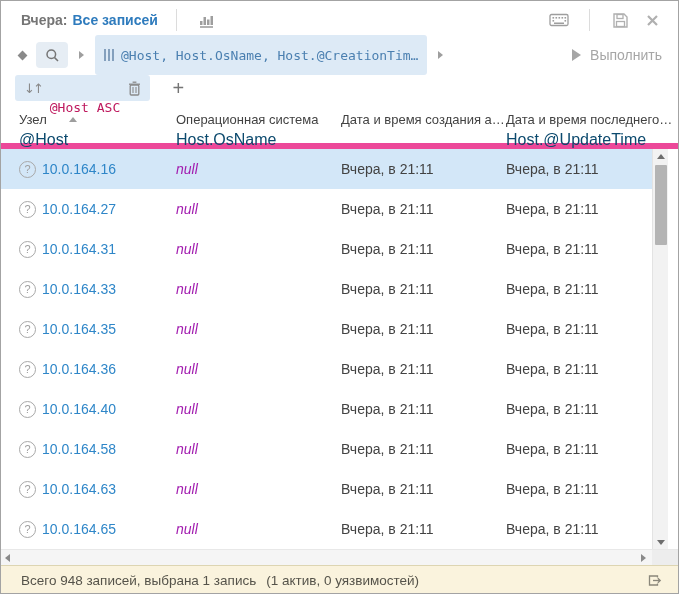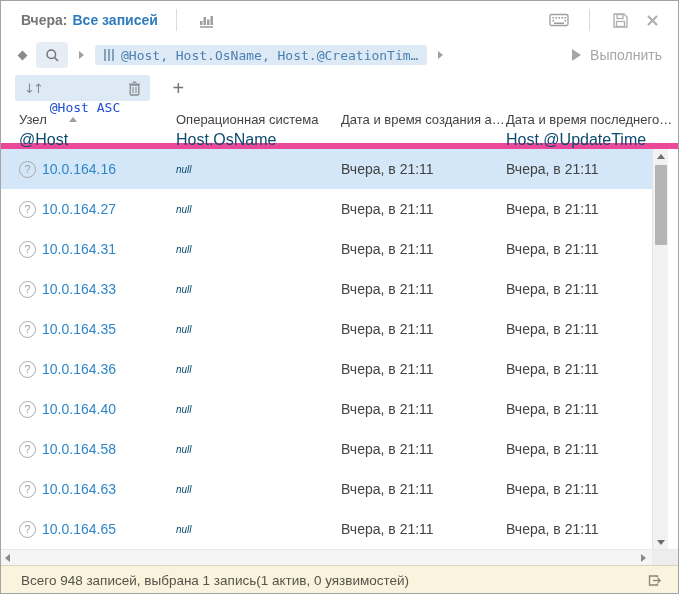--- a/index.html
+++ b/index.html
@@ -13,69 +13,69 @@
   .t-value { font-size:14px; font-weight:bold; color:#2e7bbd; margin-left:5px; }
   .vdiv { width:1px; height:22px; background:#dcdcdc; margin:0 18px; }
   .icon-btn { display:inline-flex; align-items:center; justify-content:center; width:24px; height:24px; cursor:pointer; }
   .grow { flex:1; }
 
   
   .querybar { height:32px; flex:0 0 32px; display:flex; align-items:center; padding:0 16px 0 14px; }
   .diamond { width:7px; height:7px; background:#8a8a8a; transform:rotate(45deg); margin:0 10px 0 4px; }
   .search-btn { width:32px; height:26px; background:#e6edf4; border-radius:4px; display:flex; align-items:center; justify-content:center; }
   .chev { width:0; height:0; border-top:4px solid transparent; border-bottom:4px solid transparent; border-left:5px solid #9e9e9e; margin:0 11px; }
-  .chip { display:inline-flex; align-items:center; background:#ddeaf6; border-radius:3px; height:20px; padding:0 9px; }
+  .chip { display:inline-flex; align-items:center; background:#ddeaf6; border-radius:3px; height:40px; padding:0 9px; }
   .chip .handle { display:inline-flex; gap:2px; margin-right:7px; }
   .chip .handle i { display:block; width:2px; height:12px; background:#84a0bd; }
   .chip .qtext { font-family:"DejaVu Sans Mono", monospace; font-size:13px; color:#4a7fb0; white-space:nowrap; }
   .run-btn { display:flex; align-items:center; gap:9px; color:#a6a6a6; font-size:14px; cursor:default; }
   .play { width:0; height:0; border-top:6px solid transparent; border-bottom:6px solid transparent; border-left:9px solid #a6a6a6; }
 
   
   .sortbar { height:34px; flex:0 0 34px; display:flex; align-items:center; padding:0 16px 0 14px; }
   .sort-chip { display:inline-flex; align-items:center; background:#ddeaf6; border-radius:3px; height:26px; padding:0 9px; gap:8px; }
   .updown { font-size:13px; color:#8a8a8a; letter-spacing:-2px; font-family:"DejaVu Sans", sans-serif; }
-  .sort-chip .qtext { font-family:"DejaVu Sans Mono", monospace; font-size:13px; color:#1d4ed8;margin-top:39px; }
+  .sort-chip .qtext { font-family:"DejaVu Sans Mono", monospace; font-size:13px; color:#be185d;margin-top:39px; }
   .plus-btn { margin-left:16px; font-size:20px; font-weight:400; color:#757575; width:24px; height:24px; display:flex; align-items:center; justify-content:center; cursor:pointer; }
 
   
   .grid-cols { display:grid; grid-template-columns:157px 165px 165px 1fr; padding-left:18px; }
   .thead { height:44px; flex:0 0 44px; border-bottom:6px solid #ec4899; padding-top:7px; }
   .th .title { font-size:13px; color:#424242; display:flex; align-items:center; }
   .th .field { font-size:16px; color:#0c4a6e; margin-top:4px; }
   .tri-up { width:0; height:0; border-left:4px solid transparent; border-right:4px solid transparent; border-bottom:5px solid #9e9e9e; margin-left:22px; }
 
   .body-wrap { flex:0 0 400px; height:400px; display:flex; }
   .tbody { flex:1; }
   .row { height:40px; align-items:center; cursor:pointer; }
   .row.selected { background:#d3e7f8; }
   .cell-host { display:flex; align-items:center; gap:6px; }
   .qicon { width:17px; height:17px; border-radius:50%; border:1px solid #a8a8a8; color:#9e9e9e; font-size:11px; display:flex; align-items:center; justify-content:center; flex:0 0 17px; }
   .iplink { color:#2e86c8; font-size:14px; text-decoration:none; }
-  .os { font-style:italic; color:#0c4a6e; font-size:10px; }
+  .os { font-style:italic; color:#a21caf; font-size:14px; }
   .dt { color:#424242; font-size:14px; }
 
   
   .vscroll { flex:0 0 16px; width:16px; background:#f2f2f2; border-left:1px solid #e3e3e3; display:flex; flex-direction:column; align-items:center; }
   .vs-gap { flex:0 0 10px; width:10px; background:#fff; }
   .sb-btn { height:14px; width:100%; display:flex; align-items:center; justify-content:center; }
   .tri-u { width:0;height:0;border-left:4px solid transparent;border-right:4px solid transparent;border-bottom:5px solid #6e6e6e; }
   .tri-d { width:0;height:0;border-left:4px solid transparent;border-right:4px solid transparent;border-top:5px solid #6e6e6e; }
   .tri-l { width:0;height:0;border-top:4px solid transparent;border-bottom:4px solid transparent;border-right:5px solid #8a8a8a; }
   .tri-r { width:0;height:0;border-top:4px solid transparent;border-bottom:4px solid transparent;border-left:5px solid #8a8a8a; }
   .vthumb { width:12px; height:80px; background:#b4b4b4; border-radius:1px; margin-top:2px; }
   .vtrack-fill { flex:1; }
   .hscroll { height:16px; flex:0 0 16px; background:#f5f5f5; border-top:1px solid #e8e8e8; display:flex; align-items:center; }
   .hs-left { margin-left:4px; }
   .hs-right { margin-left:auto; margin-right:6px; }
   .hs-corner { width:26px; height:100%; background:#ededed; }
 
   
   .statusbar { height:30px; flex:0 0 30px; background:#faf3dd; border-top:1px solid #ddd5b2; display:flex; align-items:center; padding:0 12px 0 20px; font-size:13.5px; color:#55534a; }
-  .statusbar .detail { }
+  .statusbar .detail { margin-left:10px; }
   .statusbar .grow { flex:1; }
   svg { display:block; }
 </style>
 </head>
 <body>
 
 <div class="window">
 
   <div class="titlebar">
     <span class="t-label">Вчера:</span>

